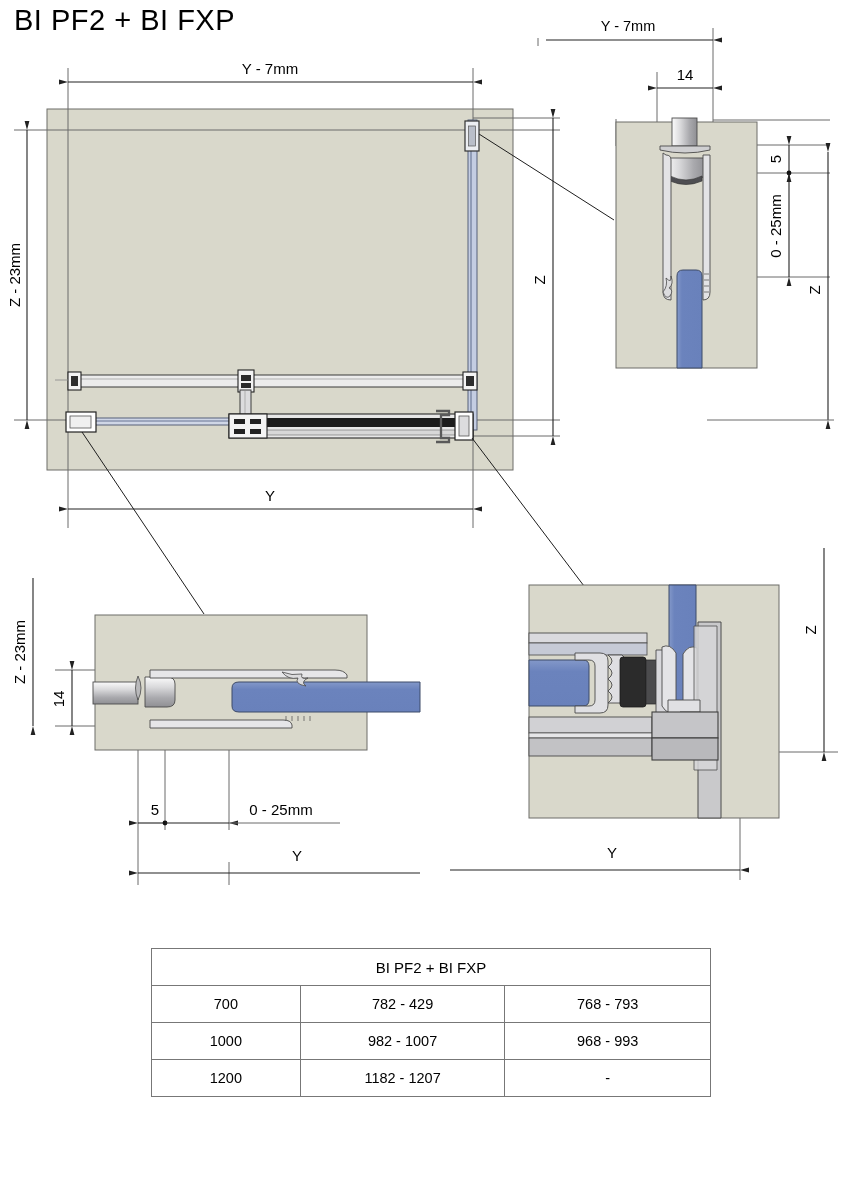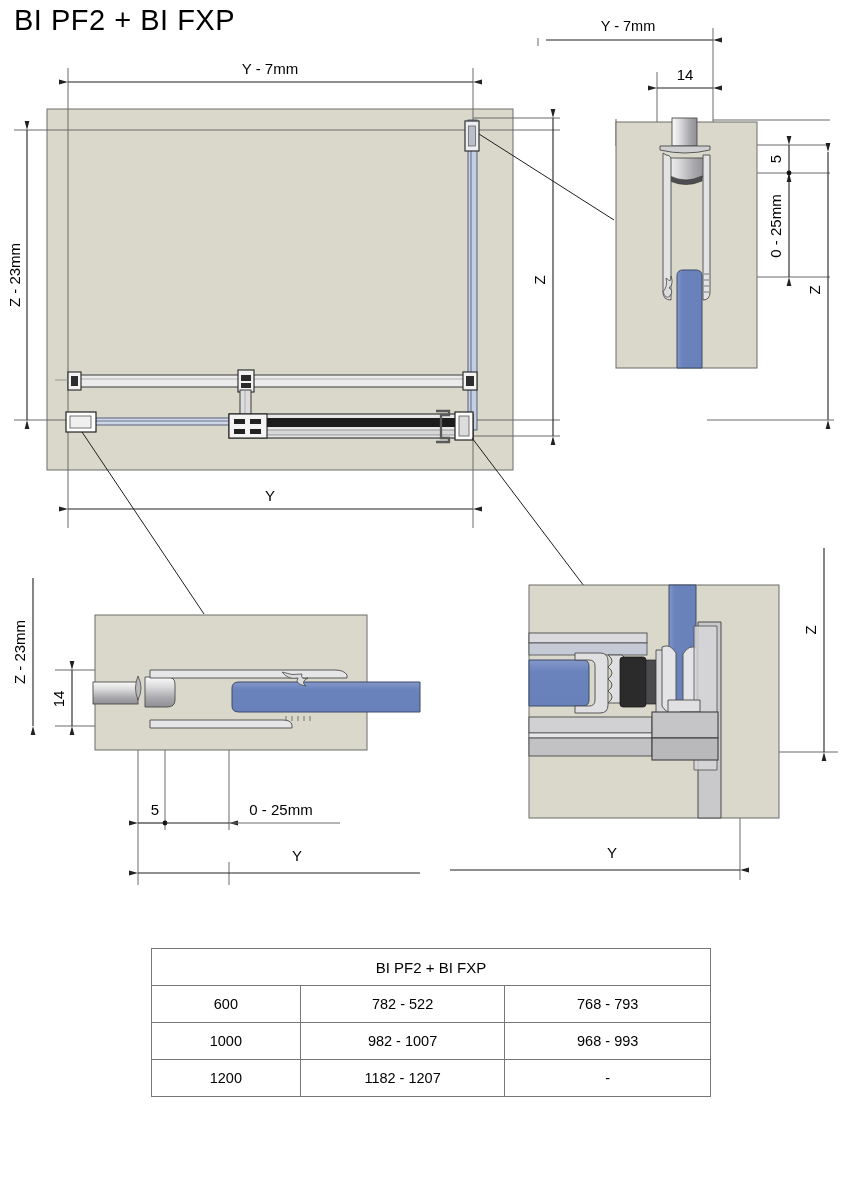--- a/index.html
+++ b/index.html
@@ -351,22 +351,22 @@
     <colgroup>
       <col class="c-type">
         <col class="c-y">
         <col class="c-z">
     </colgroup>
     <tbody>
       <tr>
         <td class="hdr-title" colspan="3">BI PF2 + BI FXP</td>
       </tr>
       <tr>
-        <td>600</td>
-        <td>782 - 522</td>
+        <td>700</td>
+        <td>782 - 429</td>
         <td>768 - 793</td>
       </tr>
       <tr>
         <td>1000</td>
         <td>982 - 1007</td>
         <td>968 - 993</td>
       </tr>
       <tr>
         <td>1200</td>
         <td>1182 - 1207</td>

